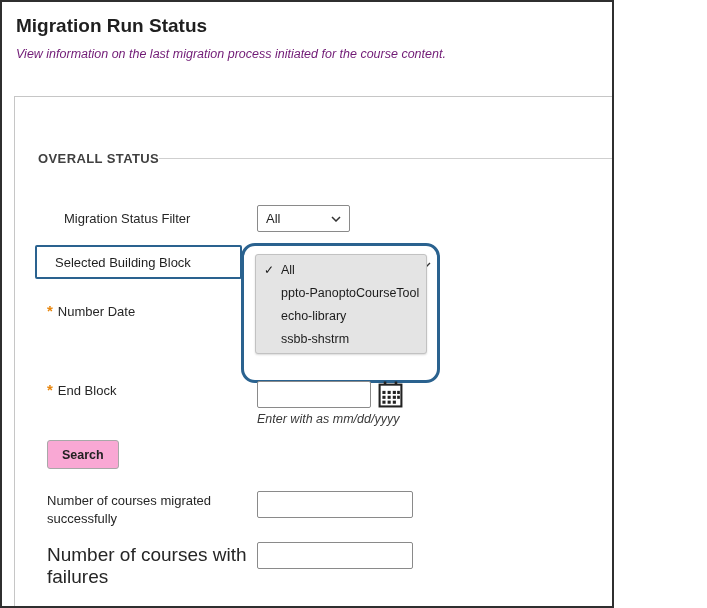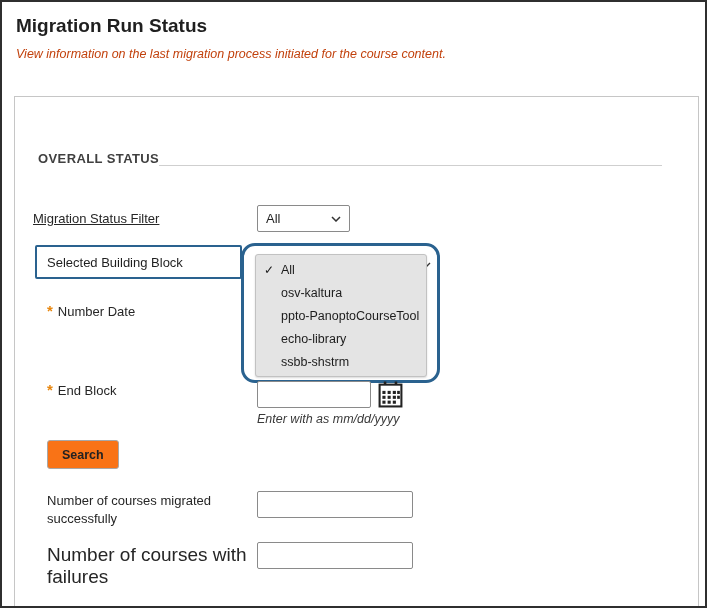--- a/index.html
+++ b/index.html
@@ -1,58 +1,58 @@
 <!DOCTYPE html>
 <html style="--annotation: #2a628f; --required: #e8860d;"><head>
 <meta charset="utf-8">
 <style>
   html,body{margin:0;padding:0;background:#fff;font-family:"Liberation Sans",sans-serif;}
-  .screen{position:relative;width:707px;height:608px;box-sizing:border-box;
+  .screen{position:relative;width:614px;height:608px;box-sizing:border-box;
           border:2px solid #2f2f2f;background:#fff;overflow:hidden;}
   .abs{position:absolute;}
 
   .page-title{left:14px;top:13px;font-size:19px;font-weight:600;color:#1f1f1f;}
-  .page-subtitle{left:14px;top:45px;font-size:12.5px;font-style:italic;color:#c2410c;}
+  .page-subtitle{left:14px;top:45px;font-size:12.5px;font-style:italic;color:#701a75;}
 
   .panel{left:12px;top:94px;width:683px;height:520px;border:1px solid #c6c6c6;background:#fff;}
 
-  .section-header{left:36px;top:149px;width:624px;display:flex;align-items:flex-end;gap:0;}
+  .section-header{left:36px;top:149px;width:624px;display:flex;align-items:center;gap:0;}
   .section-title{font-size:13px;font-weight:700;color:#404040;letter-spacing:.4px;white-space:nowrap;}
   .section-rule{flex:1;height:1px;background:#cfcfcf;}
 
   .field-label{font-size:13px;color:#262626;}
   .req-row{display:flex;align-items:flex-start;gap:5px;}
   .required-star{color:var(--required,#e8860d);font-size:15px;font-weight:700;line-height:13px;}
 
   .select-box{left:255px;top:203px;width:93px;height:27px;box-sizing:border-box;
       border:1px solid #8a8a8a;border-radius:2px;background:#fff;display:flex;
       align-items:center;justify-content:space-between;padding:0 8px;font-size:13px;color:#1f1f1f;cursor:default;}
 
   .bb-label-box{left:33px;top:243px;width:207px;height:34px;box-sizing:border-box;
       border:2px solid var(--annotation,#2a628f);border-radius:2px;background:#fff;
-      display:flex;align-items:center;padding-left:10px;font-size:13px;color:#1f1f1f;}
+      display:flex;align-items:center;padding-left:18px;font-size:13px;color:#1f1f1f;}
 
   .dd-annotation{left:239px;top:241px;width:199px;height:140px;box-sizing:border-box;
       border:3px solid var(--annotation,#2a628f);border-radius:14px;background:#fff;}
 
   .dd-chevron{left:418px;top:260px;}
 
   .dd-list{left:253px;top:252px;width:172px;box-sizing:border-box;background:#e4e4e4;
       border:1px solid #c2c2c2;border-radius:3px;padding:3px 0;box-shadow:0 1px 2px rgba(0,0,0,.15);}
   .dd-item{position:relative;height:23px;display:flex;align-items:center;
       padding-left:25px;font-size:12.5px;color:#1c1c1c;cursor:default;}
   .dd-check{position:absolute;left:8px;font-size:12px;color:#1c1c1c;}
 
   .text-input{position:absolute;box-sizing:border-box;border:1px solid #8a8a8a;border-radius:2px;
       background:#fff;font-size:13px;padding:0 6px;font-family:"Liberation Sans",sans-serif;color:#1f1f1f;}
   .end-date-input{left:255px;top:379px;width:114px;height:27px;}
   .cal-btn{left:376px;top:378px;width:27px;height:28px;background:transparent;border:none;padding:0;cursor:pointer;}
   .date-hint{left:255px;top:410px;font-size:12.5px;font-style:italic;color:#3a3a3a;}
 
-  .search-btn{left:45px;top:438px;height:29px;padding:0 14px;background:#f97316;
+  .search-btn{left:45px;top:438px;height:29px;padding:0 14px;background:#f9a8d4;
       border:1px solid #a8a8a8;border-radius:3px;font-size:12.5px;font-weight:700;color:#222;
       font-family:"Liberation Sans",sans-serif;cursor:pointer;}
 
   .migrated-label{left:45px;top:490px;width:195px;font-size:13px;line-height:18px;color:#262626;}
   .migrated-input{left:255px;top:489px;width:156px;height:27px;}
   .failures-label{left:45px;top:542px;width:210px;font-size:19px;color:#262626;}
   .failures-input{left:255px;top:540px;width:156px;height:27px;}
 </style>
 </head>
 <body>
@@ -62,21 +62,21 @@
   <h1 class="abs page-title" style="margin:0;">Migration Run Status</h1>
   <p class="abs page-subtitle" style="margin:0;">View information on the last migration process initiated for the course content.</p>
 
   <div class="abs panel"></div>
 
   <div class="abs section-header">
     <span class="section-title">OVERALL STATUS</span>
     <span class="section-rule"></span>
   </div>
 
-  <span class="abs field-label" style="left:31px;top:209px;text-decoration:underline;">Migration Status Filter</span>
+  <span class="abs field-label" style="left:62px;top:209px;">Migration Status Filter</span>
   <div class="abs select-box">
     <span>All</span>
     <span style="display:flex;">
       <svg width="10" height="6" viewBox="0 0 10 6">
           <path d="M1 1 L5 5 L9 1" stroke="#333" stroke-width="1.5" fill="none"></path>
         </svg>
     </span>
   </div>
 
   <div class="abs bb-label-box">
@@ -92,23 +92,20 @@
   <span class="abs dd-chevron" style="display:flex;">
     <svg width="11" height="7" viewBox="0 0 11 7">
         <path d="M1 1 L5.5 5.5 L10 1" stroke="#333" stroke-width="1.4" fill="none"></path>
       </svg>
   </span>
 
   <div class="abs dd-list">
     <div class="dd-item">
       <span class="dd-check">✓</span>
       <span>All</span>
-    </div>
-    <div class="dd-item">
-      <span>osv-kaltura</span>
     </div>
     <div class="dd-item">
       <span>ppto-PanoptoCourseTool</span>
     </div>
     <div class="dd-item">
       <span>echo-library</span>
     </div>
     <div class="dd-item">
       <span>ssbb-shstrm</span>
     </div>

